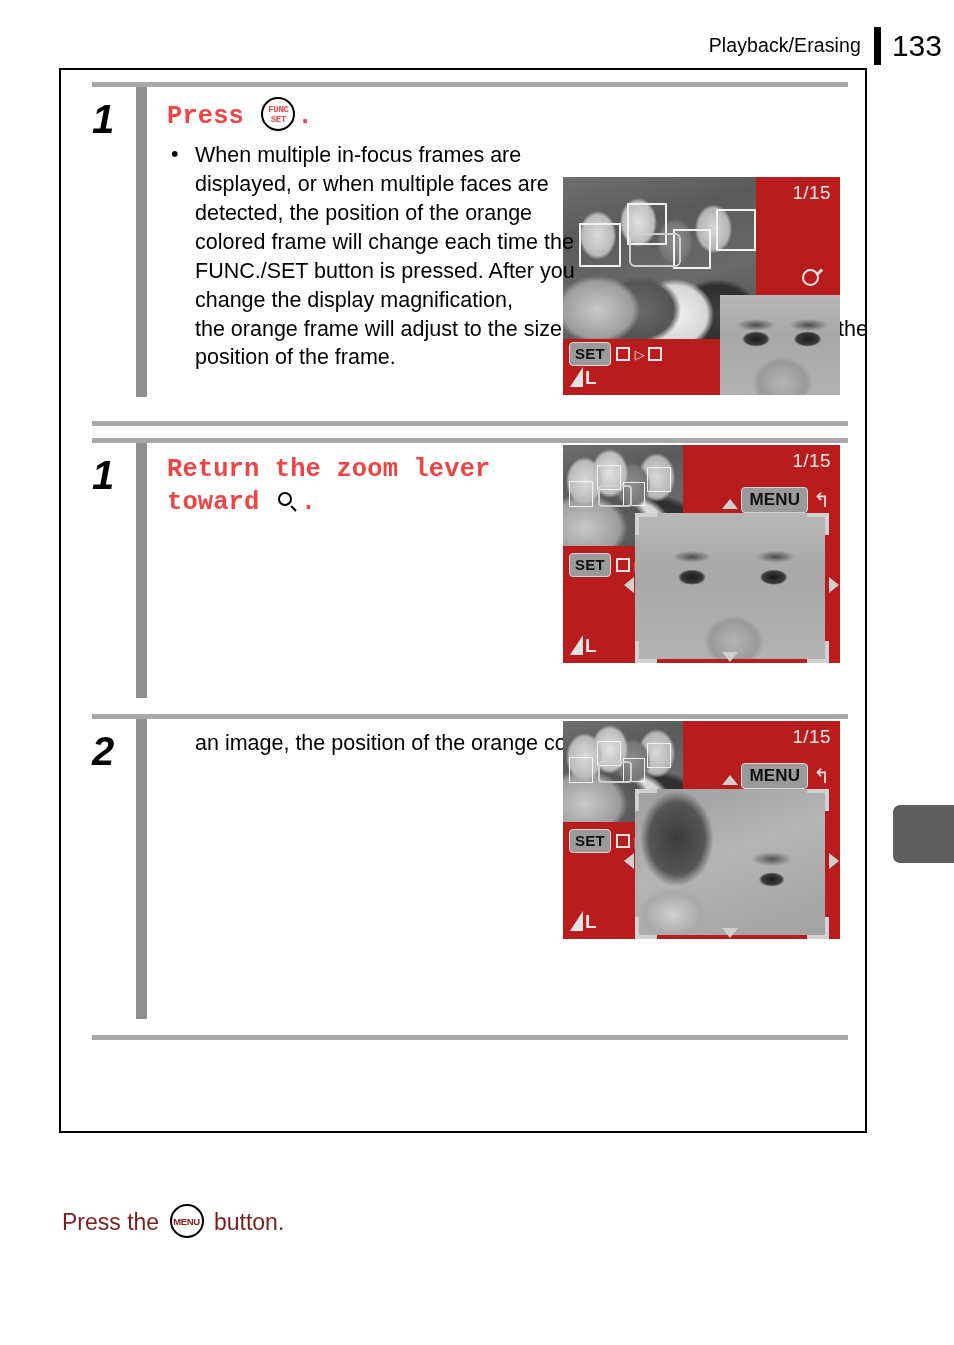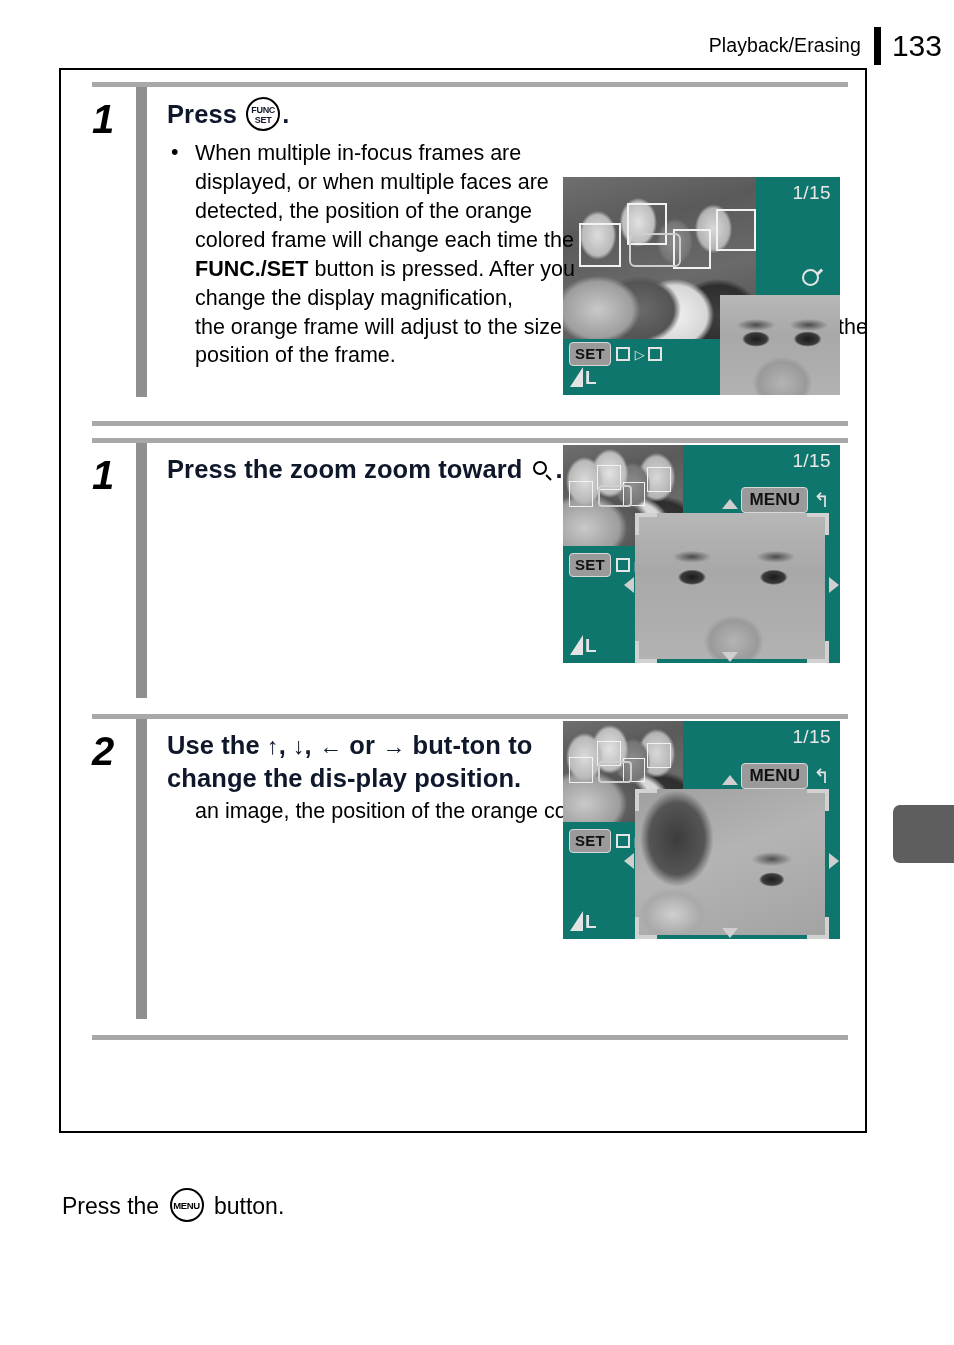--- a/index.html
+++ b/index.html
@@ -104,42 +104,43 @@
     flex: 1 1 auto;
     padding: 8px 0 0 20px;
     position: relative;
     min-width: 0;
   }
 
   .step-title {
     font-size: 25.5px;
     font-weight: bold;
     line-height: 1.30;
-    color: #0f172a;
+    color: #ef4444;
     margin: 2px 0 0 0;
     letter-spacing: .1px;
+    font-family: Liberation Mono, monospace;
   }
   .step-title .arrow { font-size: 23px; }
 
   
   .bullet-para {
     font-size: 21.5px;
     line-height: 1.345;
     margin-top: 8px;
     position: relative;
     padding-left: 28px;
     color: #000;
   }
   .bullet-para::before {
     content: "\2022";
     position: absolute;
     left: 4px; top: -1px;
     font-size: 21.5px;
   }
-  .bullet-para b { font-weight: bold; }
+  .bullet-para b { font-weight: normal; }
 
   
   .narrow { width: 380px; }
   .narrow-wide { width: 400px; }
 
   
   .icon-funcset {
     display: inline-block;
     width: 34px; height: 34px;
     border: 2.4px solid #000;
@@ -204,21 +205,21 @@
     width: 7px; height: 2.2px;
     background: #000;
     transform: rotate(45deg);
     transform-origin: left center;
   }
 
   
   .lcd {
     position: absolute;
     width: 277px; height: 218px;
-    background: #0f766e;
+    background: #b91c1c;
     overflow: hidden;
   }
   .lcd-1 { right: 25px; top: 90px; }
   .lcd-2 { right: 25px; top: 2px; }
   .lcd-3 { right: 25px; top: 2px; }
 
   .lcd .counter {
     position: absolute;
     right: 9px; top: 6px;
     color: #e8e8e8;
@@ -416,22 +417,22 @@
   }
   .bottom-title {
     font-size: 21.5px;
     font-weight: bold;
     line-height: 1.2;
     color: #000;
   }
   .bottom-line {
     font-size: 23px;
     line-height: 1.25;
-    margin-top: 8px;
-    color: #000000;
+    margin-top: 24px;
+    color: #7f1d1d;
   }
 </style>
 </head>
 <body>
 
 <div class="page-header">
   <span class="header-chapter">Playback/Erasing</span>
   <span class="header-rule"></span>
   <span class="header-pageno">133</span>
 </div>
@@ -531,21 +532,21 @@
         <div class="dir left" style="left:61px;  top:132px;"></div>
         <div class="dir right" style="right:1px;  top:132px;"></div>
 
         <div class="quality-icon" style="left:7px; bottom:8px;">
           <span class="tri"></span>
           <span class="lbl">L</span>
         </div>
       </div>
 
       <div class="step-title narrow-wide">
-        <span>Press the zoom zoom toward</span>
+        <span>Return the zoom lever toward</span>
         <span class="icon-magnify"></span><span>.</span>
       </div>
 
     </div>
   </div>
 
   <div class="sep-rule" style="margin-top:16px;"></div>
 
   <div class="step" style="min-height:300px;">
     <div class="step-num">2</div>
@@ -584,29 +585,20 @@
         <div class="dir down" style="left:159px; bottom:1px;"></div>
         <div class="dir left" style="left:61px;  top:132px;"></div>
         <div class="dir right" style="right:1px;  top:132px;"></div>
 
         <div class="quality-icon" style="left:7px; bottom:8px;">
           <span class="tri"></span>
           <span class="lbl">L</span>
         </div>
       </div>
 
-      <div class="step-title narrow-wide">
-        <span>Use the</span>
-        <span class="arrow">↑</span><span>,</span>
-        <span class="arrow">↓</span><span>,</span>
-        <span class="arrow">←</span>
-        <span>or</span>
-        <span class="arrow">→</span>
-        <span>but-ton to change the dis-play position.</span>
-      </div>
 
 
       <div style="font-size:21.5px; line-height:1.345; padding-left:28px; width:690px; margin-top:2px;">an image, the position of the orange colored frame will change.</div>
     </div>
   </div>
 
   <div class="sep-rule" style="margin-top:16px;"></div>
 </div>
 
 <div class="bottom-note">

